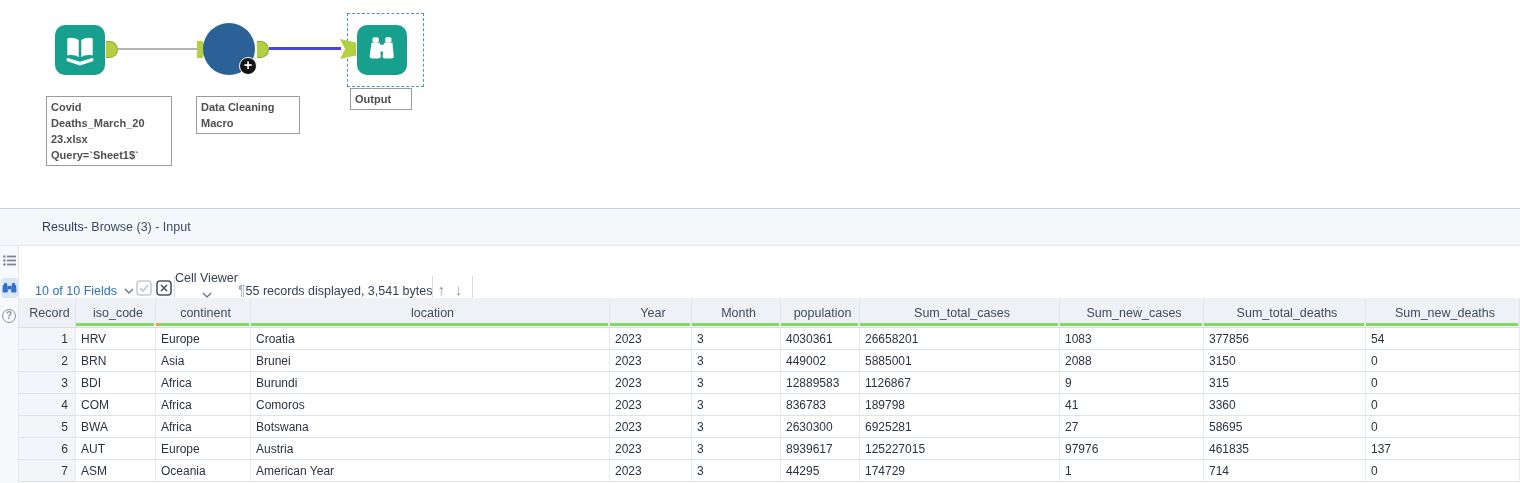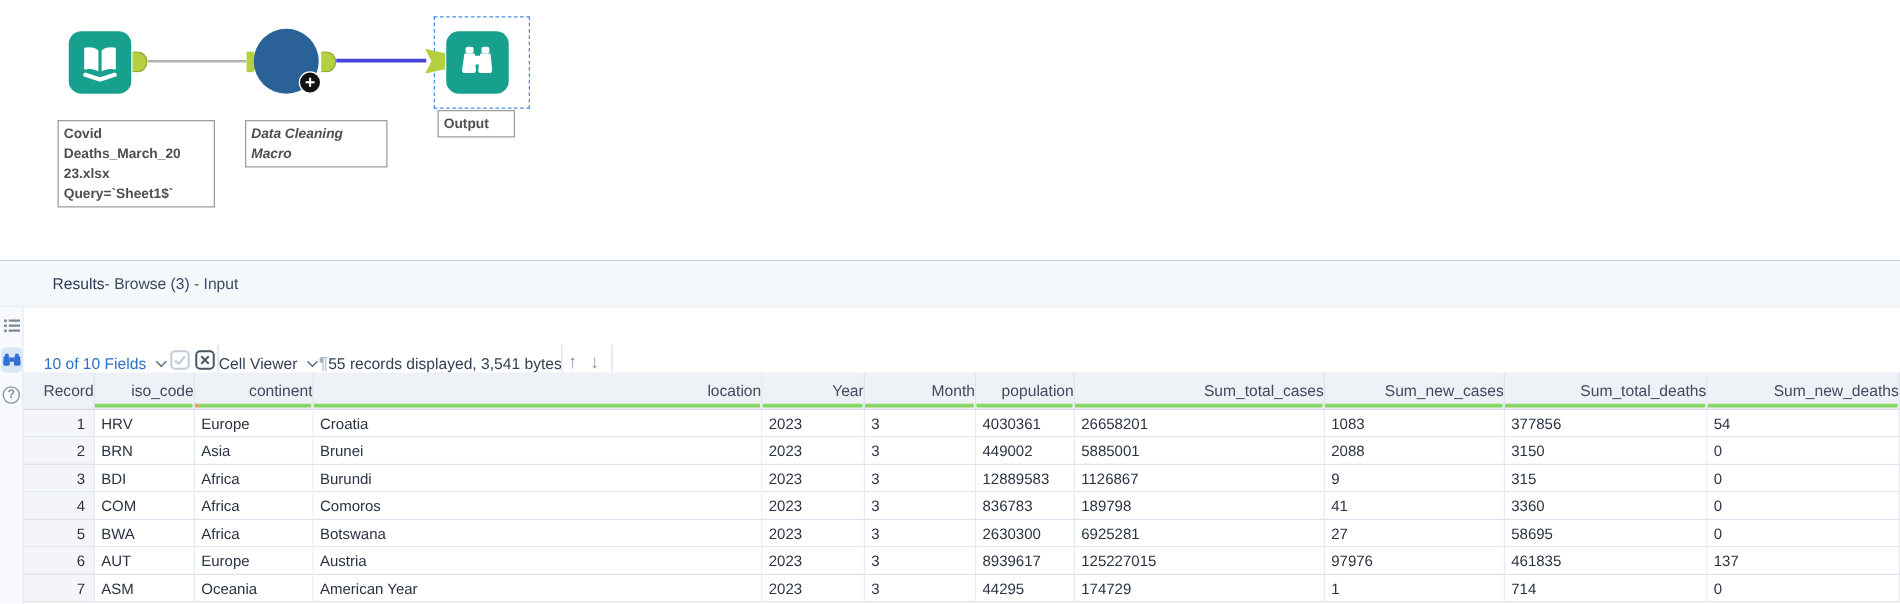--- a/index.html
+++ b/index.html
@@ -63,21 +63,21 @@
   .btn-cancel{background:var(--error-bg);}
   .btn-ok{background:var(--success-bg); margin-right:11px;}
   .search-box{width:116px; height:28px; background:#eef2f7; border-radius:5px; display:flex;
     align-items:center; padding:0 8px; gap:7px; margin-right:-24px;}
   .search-box input{border:none; outline:none; background:transparent; width:70px;
     font-size:12.5px; color:#3f4d63; font-family:"Liberation Sans", sans-serif;}
   .search-box input::placeholder{color:#4a5870; opacity:1;}
   
   table{border-collapse:separate; border-spacing:0; table-layout:fixed; width:1501px;
     font-size:12px; color:#2a3342;}
-  th{height:30px; background:var(--header-bg); text-align:right; font-weight:400;
+  th{height:30px; background:var(--header-bg); text-align:center; font-weight:400;
     color:#3f4b5e; font-size:12.5px; padding:0 0 0 5px; position:relative;
     border-right:1px solid #e0e5ec; border-bottom:1px solid #d8dee8; overflow:hidden; white-space:nowrap;}
   .qbar{position:absolute; left:0; right:1px; bottom:1px; height:3px; display:flex;}
   .qseg{height:100%;}
   .qseg.green{flex:1; background:var(--quality-green);}
   .qseg.orange{width:3px; background:var(--quality-orange);}
   td{height:22px; padding:0 0 0 5px; border-right:1px solid var(--cell-border);
     border-bottom:1px solid var(--row-border); overflow:hidden; white-space:nowrap; background:#fff;}
   td.rec{background:#f3f5f9; text-align:right; padding-right:7px; color:#333;}
 </style>
@@ -111,21 +111,21 @@
       <path d="M5.4 7.4 h5.2 l0.6 8.2 a1.6 1.6 0 0 1 -1.6 1.7 h-3.8 a1.6 1.6 0 0 1 -1.6 -1.7 Z" fill="#fff"></path>
       <path d="M13.4 7.4 h5.2 l0.8 8.2 a1.6 1.6 0 0 1 -1.6 1.7 h-3.8 a1.6 1.6 0 0 1 -1.6 -1.7 Z" fill="#fff"></path>
       <rect x="10.4" y="8.6" width="3.2" height="4.4" fill="#fff"></rect>
     </svg>
   </div>
 
   <div class="tool-label" style="left:46px; top:96px; width:126px;">Covid
 Deaths_March_20
 23.xlsx
 Query=`Sheet1$`</div>
-  <div class="tool-label" style="left:196px; top:96px; width:114px;font-style:italic;">Data Cleaning
+  <div class="tool-label" style="left:196px; top:96px; width:104px;">Data Cleaning
 Macro</div>
   <div class="tool-label" style="left:350px; top:88px; min-width:62px;">Output</div>
 </div>
 
 <div class="results-pane">
   <div class="pane-title">
     <b>Results</b>
       <span> - Browse (3) - Input</span>
   </div>
 
@@ -170,21 +170,21 @@
             <polyline points="4,8.5 7,11 12,5" fill="none" stroke="#c3cbd6" stroke-width="1.8"></polyline>
             </svg>
         </span>
         <span class="tb-ico">
           <svg width="16" height="16" viewBox="0 0 16 16">
               <rect x="1" y="1" width="14" height="14" rx="3" fill="none" stroke="#4a5568" stroke-width="1.6"></rect>
             <path d="M5 5 L11 11 M11 5 L5 11" stroke="#4a5568" stroke-width="1.6"></path>
             </svg>
         </span>
         <span class="divider"></span>
-        <span class="tb-link" style="color:#333f52;">
+        <span class="tb-link" style="color:#333f52;flex-direction:column;">
           <span>Cell Viewer</span>
           <svg class="chev" viewBox="0 0 10 6">
             <polyline points="1,1 5,5 9,1" fill="none" stroke="#6c7888" stroke-width="1.4"></polyline>
             </svg>
         </span>
         <span class="pilcrow">¶</span>
         <span>55 records displayed, 3,541 bytes</span>
         <span class="divider"></span>
         <span class="arrows">↑↓</span>
         <span class="divider"></span>

